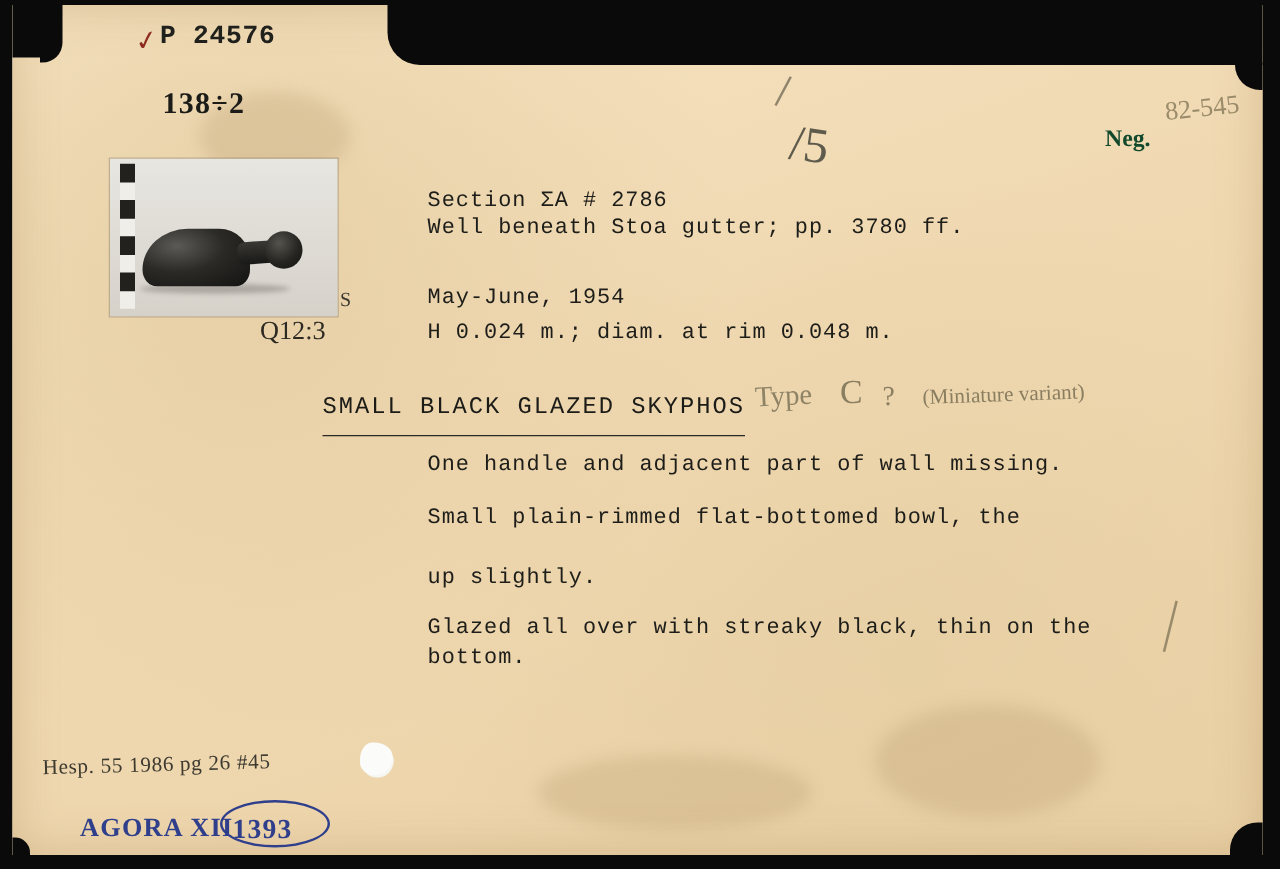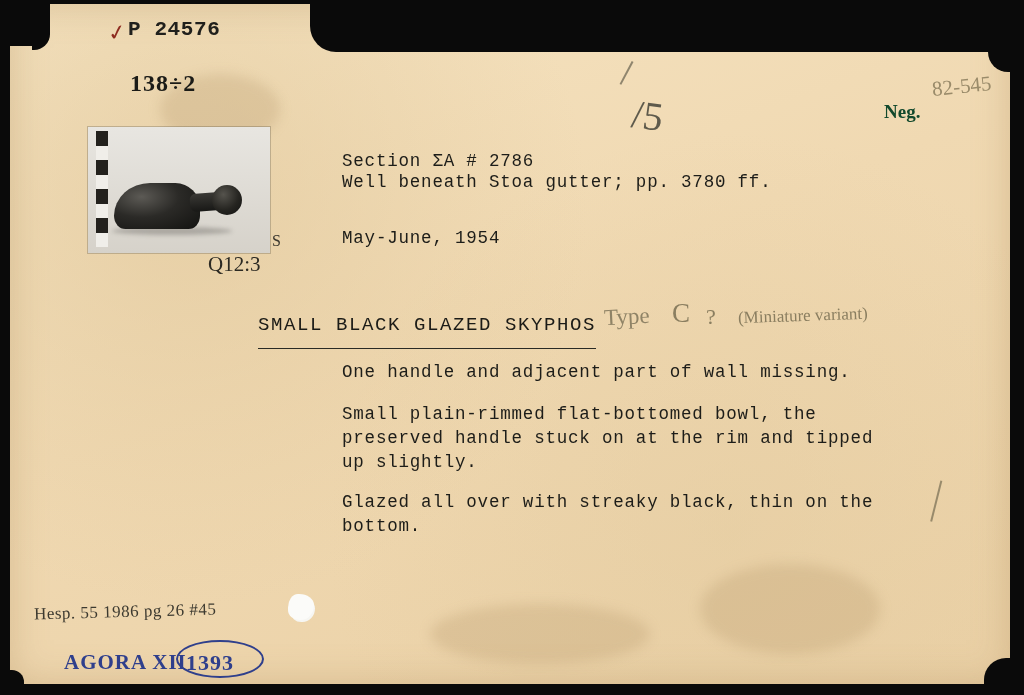--- a/index.html
+++ b/index.html
@@ -405,30 +405,30 @@
         <div class="neck"></div>
         <div class="knob"></div>
       </div>
     </div>
     <div class="photo-s">S</div>
     <div class="photo-q">Q12:3</div>
 
     <div class="typed l-section">Section ΣA # 2786</div>
     <div class="typed l-well">Well beneath Stoa gutter; pp. 3780 ff.</div>
     <div class="typed l-date">May-June, 1954</div>
+    <div class="typed l-dims">H 0.024 m.; diam. at rim 0.048 m.</div>
 
     <div class="title-line">SMALL BLACK GLAZED SKYPHOS</div>
     <div class="hand-type">Type</div>
     <div class="hand-c">C</div>
     <div class="hand-q">?</div>
     <div class="hand-variant">(Miniature variant)</div>
 
     <div class="typed p1">One handle and adjacent part of wall missing.</div>
     <div class="typed p2">Small plain-rimmed flat-bottomed bowl, the</div>
-    <div class="typed p3">preserved handle stuck on at the rim and tipped</div>
     <div class="typed p5">Glazed all over with streaky black, thin on the</div>
     <div class="typed p4">up slightly.</div>
     <div class="typed p6">bottom.</div>
     <div class="hand-slash"></div>
 
     <div class="hesp">Hesp. 55 1986 pg 26 #45</div>
     <div class="whiteout"></div>
     <div class="agora">AGORA XII</div>
     <div class="agora-oval"></div>
     <div class="agora-num">1393</div>

